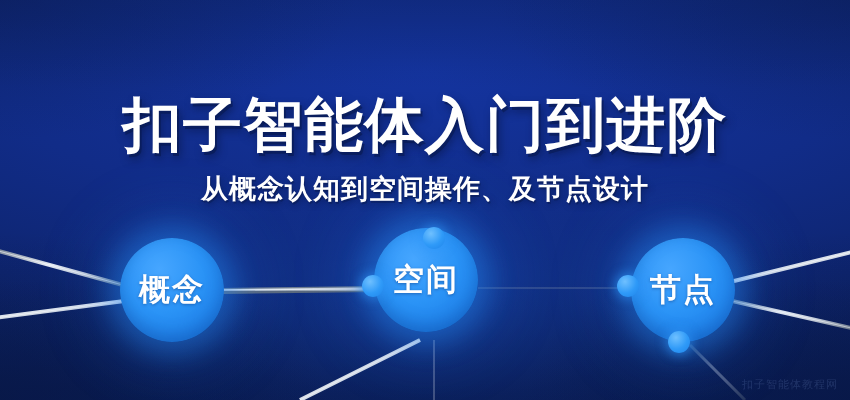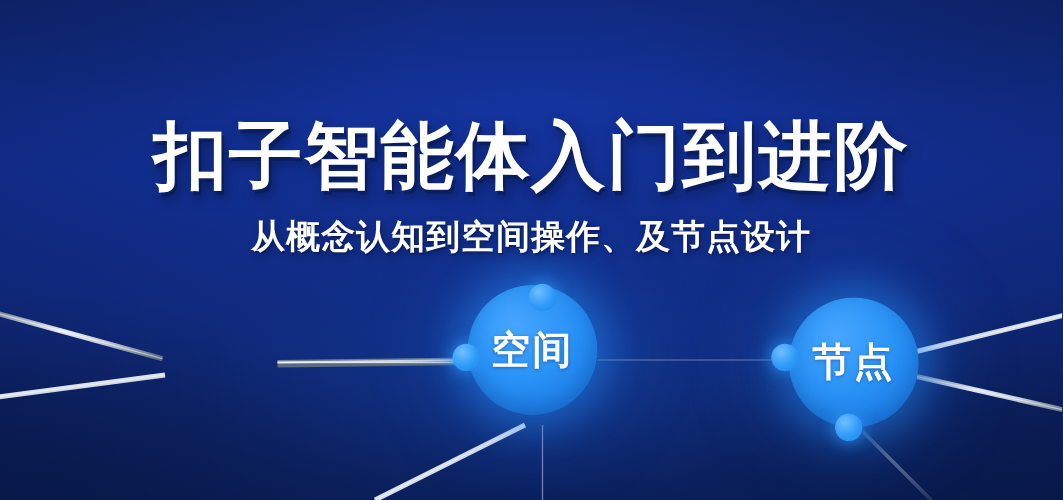--- a/index.html
+++ b/index.html
@@ -198,27 +198,31 @@
     <g opacity="0.35">
       <line x1="690" y1="345" x2="745" y2="400" stroke="url(#metalDiag)" stroke-width="3"></line>
     </g>
   </svg>
 
   <div class="text-block">
     <h1 class="main-title">扣子智能体入门到进阶</h1>
     <p class="sub-title">从概念认知到空间操作、及节点设计</p>
   </div>
 
+  <div class="node" style="left:120px; top:238px; width:104px; height:104px;">
+    <span class="node-label">概念</span>
+  </div>
 
   <div class="node" style="left:374px; top:228px; width:104px; height:104px;">
     <span class="node-label">空间</span>
   </div>
   <div class="satellite" style="left:423px; top:227px; width:22px; height:22px;"></div>
   <div class="satellite" style="left:362px; top:275px; width:22px; height:22px;"></div>
 
   <div class="node" style="left:631px; top:238px; width:104px; height:104px;">
     <span class="node-label">节点</span>
   </div>
   <div class="satellite" style="left:617px; top:275px; width:22px; height:22px;"></div>
   <div class="satellite" style="left:668px; top:331px; width:22px; height:22px;"></div>
 
+  <div class="watermark">扣子智能体教程网</div>
 
 </div>
 
 </body></html>

